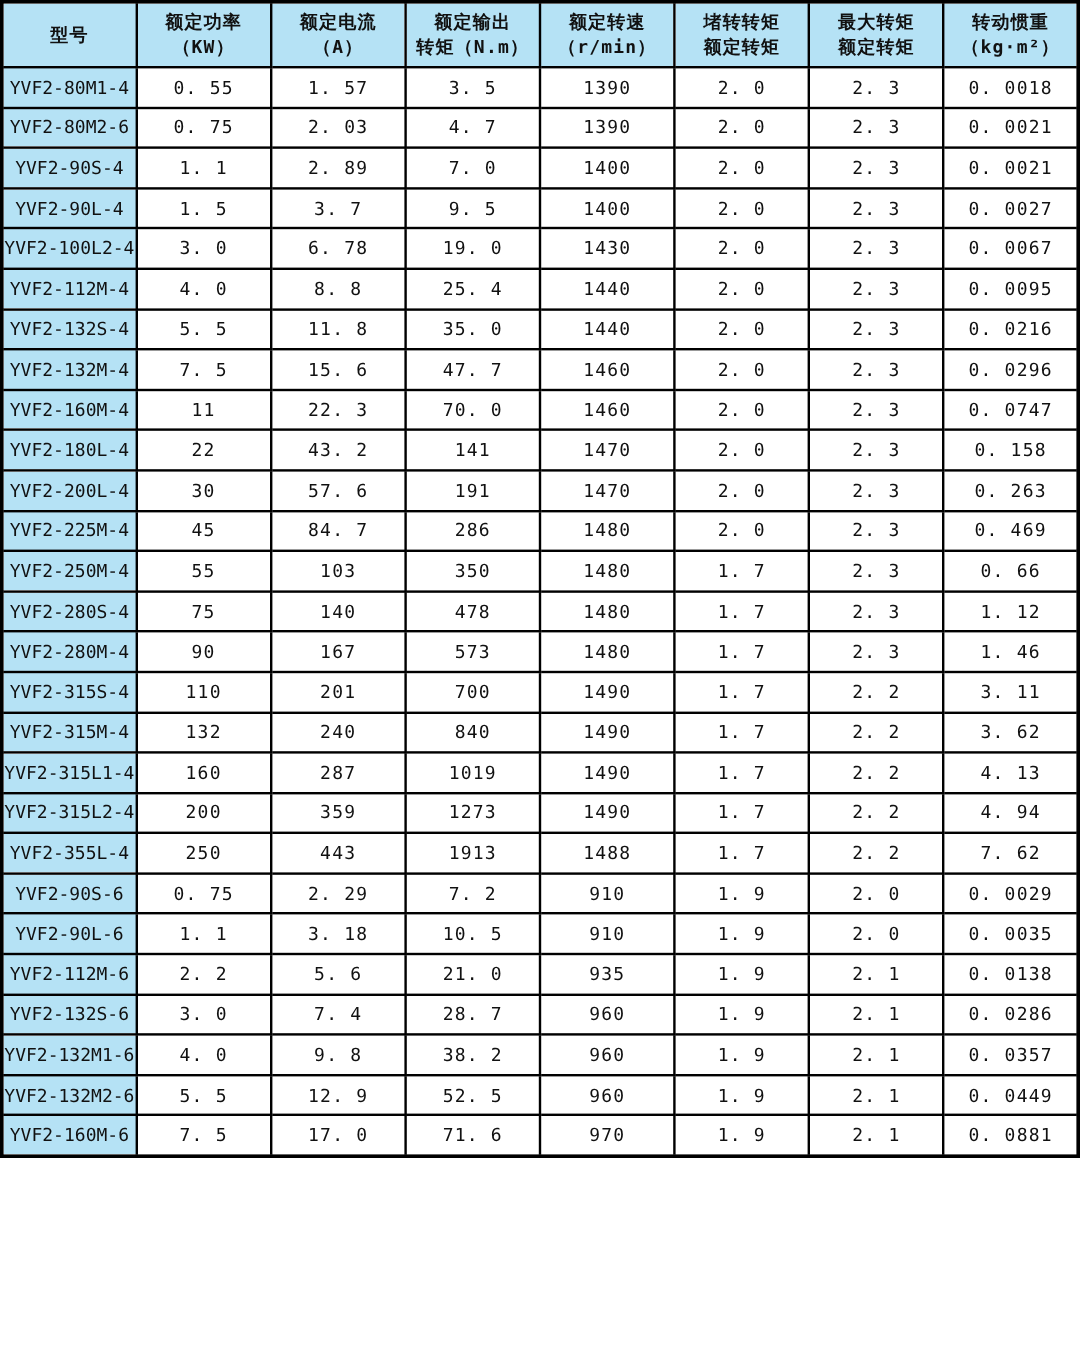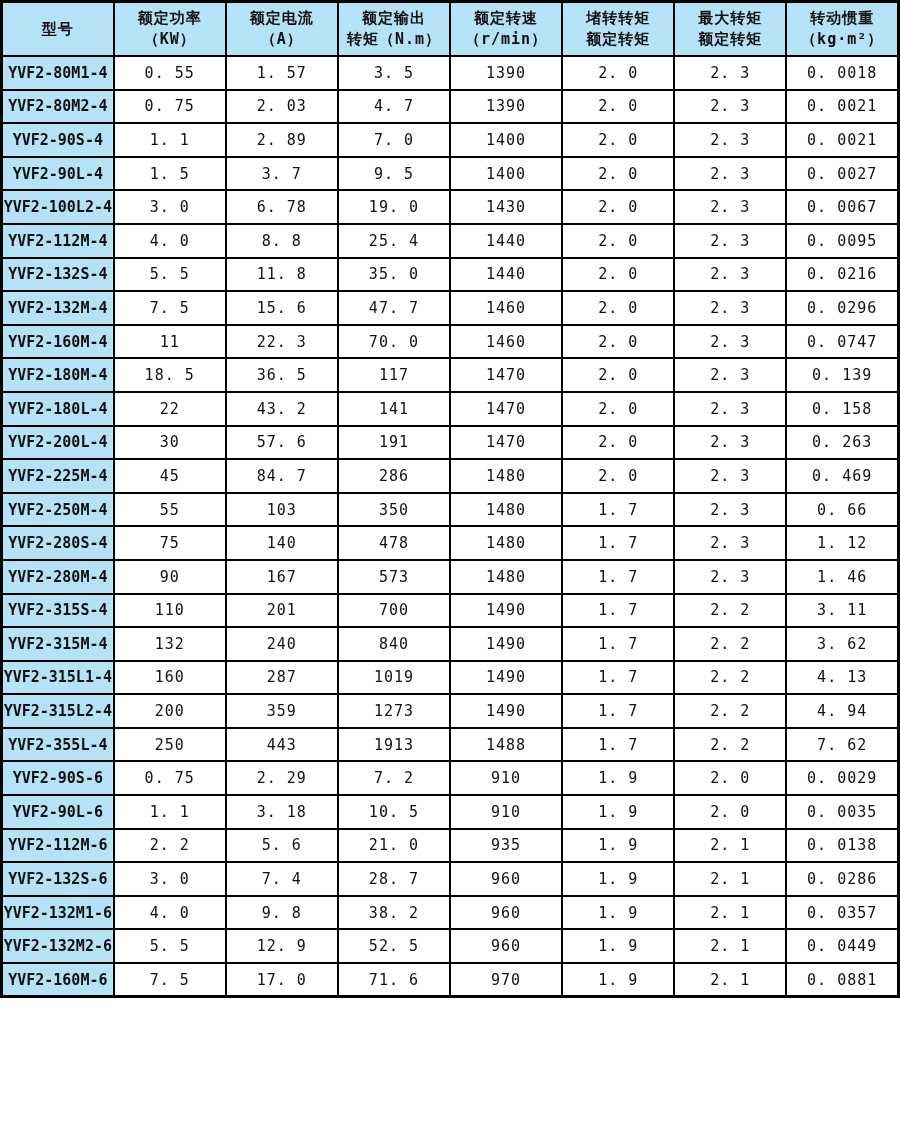--- a/index.html
+++ b/index.html
@@ -43,21 +43,21 @@
     height: 33.6px;
   }
   table.spec tbody td {
     background: #ffffff;
     font-size: 15px;
     font-weight: normal;
     letter-spacing: 1px;
   }
   table.spec tbody td.model-cell {
     background: #b5e2f5;
-    font-weight: bold;
+    font-weight: normal;
     font-size: 15px;
     letter-spacing: 0;
   }
   .hdr-line {
     display: block;
   }
 </style>
 </head>
 <body>
 
@@ -103,21 +103,21 @@
           <td class="model-cell">YVF2-80M1-4</td>
           <td>0. 55</td>
           <td>1. 57</td>
           <td>3. 5</td>
           <td>1390</td>
           <td>2. 0</td>
           <td>2. 3</td>
           <td>0. 0018</td>
         </tr>
         <tr>
-          <td class="model-cell">YVF2-80M2-4</td>
+          <td class="model-cell">YVF2-80M2-6</td>
           <td>0. 75</td>
           <td>2. 03</td>
           <td>4. 7</td>
           <td>1390</td>
           <td>2. 0</td>
           <td>2. 3</td>
           <td>0. 0021</td>
         </tr>
         <tr>
           <td class="model-cell">YVF2-90S-4</td>
@@ -183,30 +183,20 @@
           <td class="model-cell">YVF2-160M-4</td>
           <td>11</td>
           <td>22. 3</td>
           <td>70. 0</td>
           <td>1460</td>
           <td>2. 0</td>
           <td>2. 3</td>
           <td>0. 0747</td>
         </tr>
         <tr>
-          <td class="model-cell">YVF2-180M-4</td>
-          <td>18. 5</td>
-          <td>36. 5</td>
-          <td>117</td>
-          <td>1470</td>
-          <td>2. 0</td>
-          <td>2. 3</td>
-          <td>0. 139</td>
-        </tr>
-        <tr>
           <td class="model-cell">YVF2-180L-4</td>
           <td>22</td>
           <td>43. 2</td>
           <td>141</td>
           <td>1470</td>
           <td>2. 0</td>
           <td>2. 3</td>
           <td>0. 158</td>
         </tr>
         <tr>

